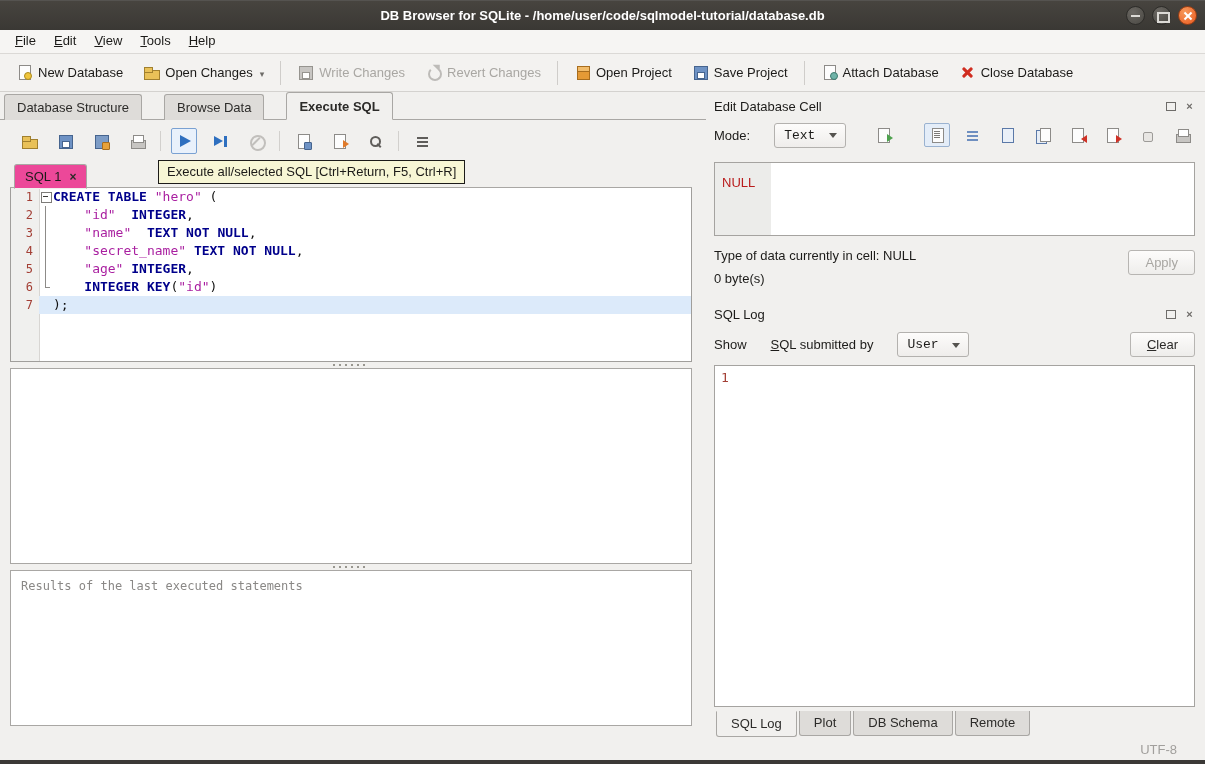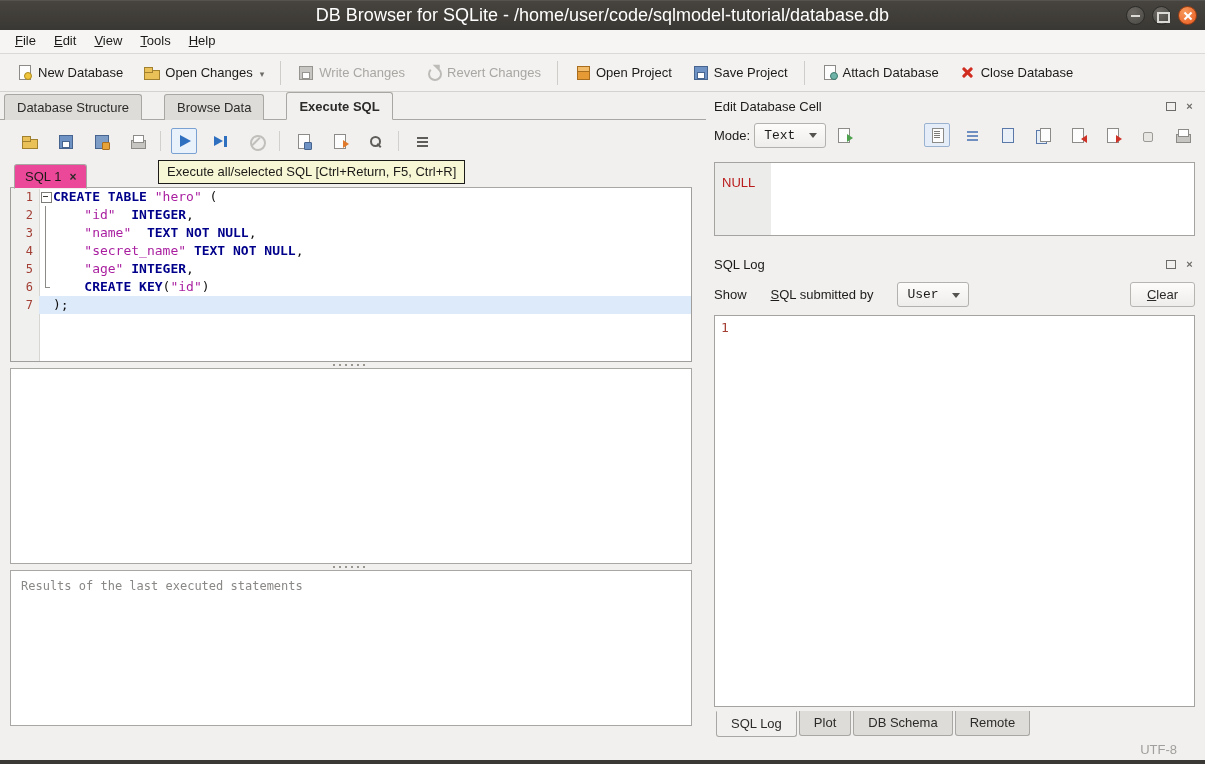--- a/index.html
+++ b/index.html
@@ -3,21 +3,21 @@
 <meta charset="utf-8">
 <style>
   * { box-sizing: border-box; margin: 0; padding: 0; }
   html,body { width:1205px; height:764px; overflow:hidden; }
   body { font-family:"Liberation Sans","DejaVu Sans",sans-serif; font-size:13px; color:#1c1b19; background:#f1f0ee; }
 
   
   .titlebar { height:30px; background:linear-gradient(#47443f,#3a3834); position:relative;
               display:flex; align-items:center; justify-content:center;
               border-top:1px solid #555350; }
-  .titlebar .title { color:#fff; font-weight:normal; font-size:18px; }
+  .titlebar .title { color:#fff; font-weight:bold; font-size:13px; }
   .win-controls { position:absolute; right:8px; top:5px; display:flex; gap:7px; }
   .win-btn { width:19px; height:19px; border-radius:50%; position:relative;
              background:radial-gradient(circle at 35% 30%, #6a6762, #4a4843); border:1px solid #2d2c29; }
   .win-btn.close { background:radial-gradient(circle at 35% 30%, #f79a5c, #e9591f); border-color:#9c3f14; }
   .win-btn::before, .win-btn::after { content:""; position:absolute; background:#dcdad6; }
   .win-btn.min::before { width:9px; height:2px; left:4px; top:8px; }
   .win-btn.max::before { width:9px; height:7px; left:4px; top:5px; background:none; border:2px solid #dcdad6; }
   .win-btn.close::before, .win-btn.close::after { width:2px; height:10px; left:8px; top:4px; background:#fff; }
   .win-btn.close::before { transform:rotate(45deg); }
   .win-btn.close::after  { transform:rotate(-45deg); }
@@ -133,21 +133,21 @@
   .results-pane { height:156px; background:#fff; border:1px solid #a9a7a4; padding:8px 10px; font-family:"DejaVu Sans Mono","Liberation Mono",monospace; font-size:12px; color:#8a8886; }
 
   
   .dock-header { height:24px; display:flex; align-items:center; font-size:13px; }
   .dock-header .dock-icons { margin-left:auto; display:flex; gap:8px; align-items:center; }
   .dock-float { width:11px; height:10px; position:relative; }
   .dock-float::before { content:""; position:absolute; left:1px; top:1px; width:8px; height:7px; border:1px solid #6e6c69; }
   .dock-close { width:11px; height:11px; position:relative; font-size:11px; color:#6e6c69; font-weight:bold; line-height:11px; text-align:center; }
   .dock-close::before { content:"×"; }
 
-  .mode-row { height:34px; display:flex; align-items:center; gap:4px; }
+  .mode-row { height:34px; display:flex; align-items:center; gap:24px; }
   .combo { position:relative; padding:4px 28px 4px 9px; background:linear-gradient(#fdfcfb,#efedeb); border:1px solid #b3b1ae; border-radius:3px; font-size:13px; min-width:72px;font-family:Liberation Mono, monospace; }
   .combo::after { content:""; position:absolute; right:8px; top:50%; margin-top:-2px; border-left:4px solid transparent; border-right:4px solid transparent; border-top:5px solid #55534f; }
   .cellbtn { width:26px; height:24px; display:flex; align-items:center; justify-content:center; border:1px solid transparent; border-radius:2px; }
   .cellbtn.pressed { border-color:#9ab2d0; background:#e4edf8; }
   .cell-icons { margin-left:auto; display:flex; gap:9px; align-items:center; }
 
   .cell-edit { margin-top:10px; height:74px; border:1px solid #a5a3a0; background:#fff; position:relative; }
   .cell-edit .null-band { position:absolute; left:0; top:0; bottom:0; width:56px; background:#ececea; }
   .cell-edit .cell-value { position:absolute; left:7px; top:4px; font-size:13px; color:#b91c1c;margin-top:8px; }
 
@@ -326,21 +326,21 @@
               <span class="gutter-num">5</span>
               <span class="row-body">
                 <span class="fold fold-line"></span>
                 <span class="code-text"><span class="tok-pl">    </span><span class="tok-str">"age"</span><span class="tok-pl"> </span><span class="tok-kw">INTEGER</span><span class="tok-pl">,</span></span>
               </span>
             </div>
             <div class="code-row">
               <span class="gutter-num">6</span>
               <span class="row-body">
                 <span class="fold fold-end"></span>
-                <span class="code-text"><span class="tok-pl">    </span><span class="tok-kw">CREATE KEY</span><span class="tok-pl">(</span><span class="tok-str">"id"</span><span class="tok-pl">)</span></span>
+                <span class="code-text"><span class="tok-pl">    </span><span class="tok-kw">INTEGER KEY</span><span class="tok-pl">(</span><span class="tok-str">"id"</span><span class="tok-pl">)</span></span>
               </span>
             </div>
             <div class="code-row current">
               <span class="gutter-num">7</span>
               <span class="row-body">
                 <span class="fold fold-none"></span>
                 <span class="code-text"><span class="tok-pl">);</span></span>
               </span>
             </div>
           </div>
@@ -395,20 +395,27 @@
             <span class="ic ic-print-cell"></span>
           </span>
         </span>
     </div>
 
     <div class="cell-edit">
       <div class="null-band"></div>
       <span class="cell-value">NULL</span>
     </div>
 
+    <div class="type-row">
+      <div class="type-col">
+        <div>Type of data currently in cell: NULL</div>
+        <div>0 byte(s)</div>
+      </div>
+      <span class="btn disabled btn-apply">Apply</span>
+    </div>
 
     <div class="dock-header log-header">
       <span>SQL Log</span>
       <span class="dock-icons">
         <span class="dock-float"></span>
         <span class="dock-close"></span>
       </span>
     </div>
 
     <div class="show-row">

